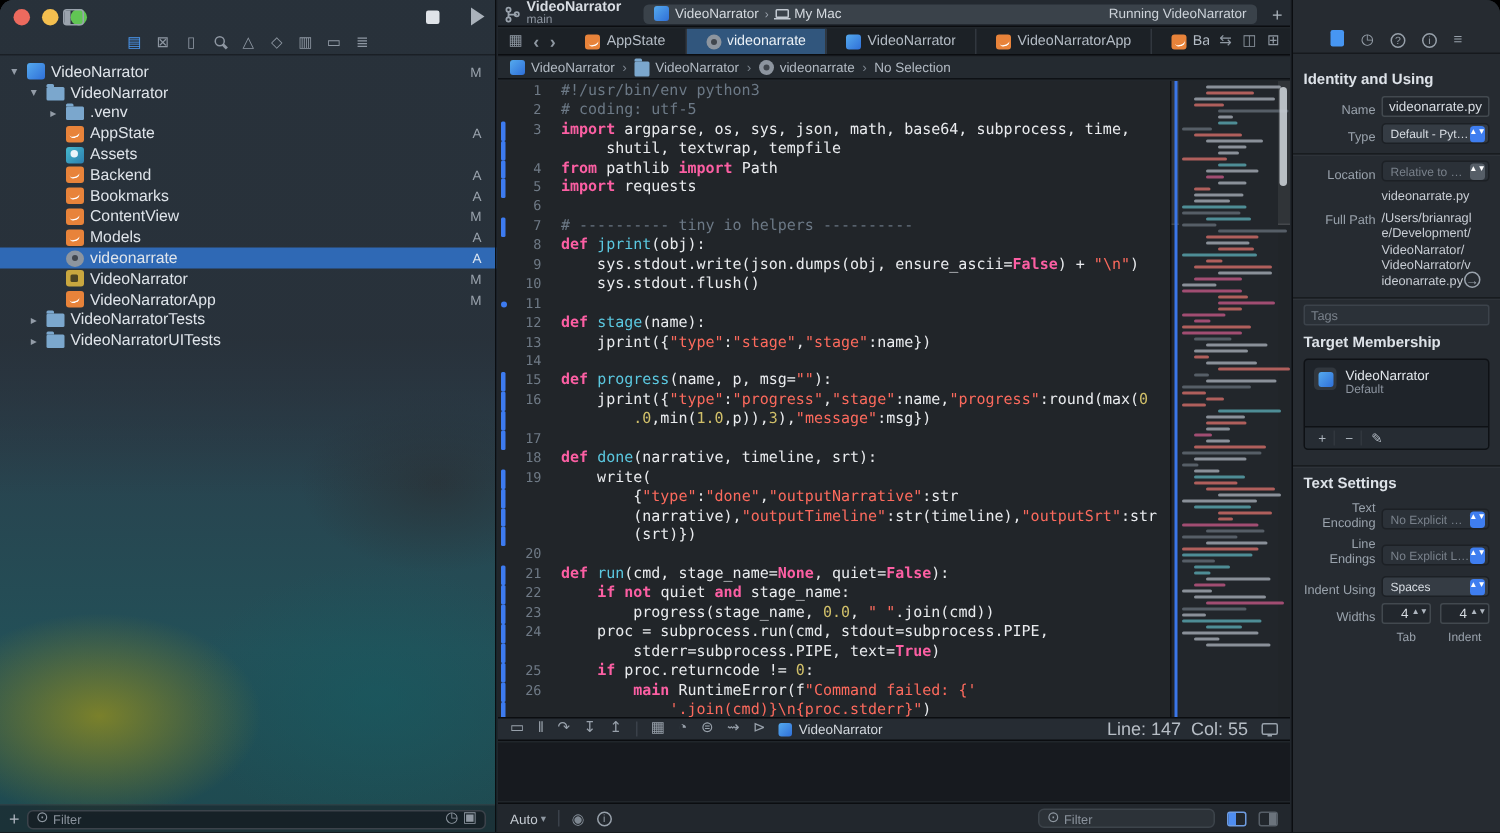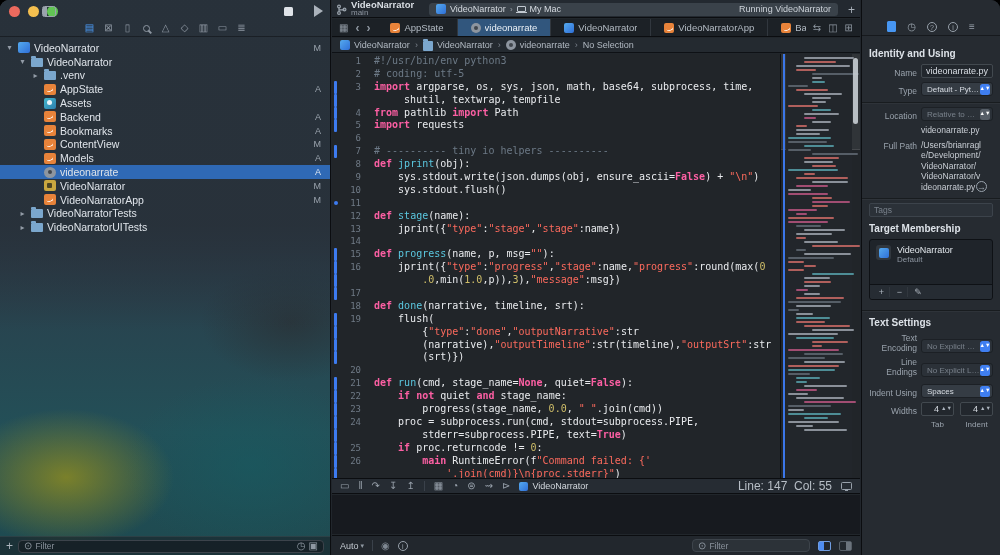--- a/index.html
+++ b/index.html
@@ -491,21 +491,21 @@
             <span class="gut">
               <span class="num">18</span>
             </span>
             <span class="ctext"><span class="tk-k">def</span><span class="tk-p"> </span><span class="tk-f">done</span><span class="tk-p">(narrative, timeline, srt):</span></span>
           </div>
           <div class="crow">
             <span class="gut">
               <i class="cbar"></i>
               <span class="num">19</span>
             </span>
-            <span class="ctext"><span class="tk-p">    flush(</span></span>
+            <span class="ctext"><span class="tk-p">    write(</span></span>
           </div>
           <div class="crow">
             <span class="gut">
               <i class="cbar"></i>
               <span class="num"></span>
             </span>
             <span class="ctext"><span class="tk-p">        {</span><span class="tk-s">"type"</span><span class="tk-p">:</span><span class="tk-s">"done"</span><span class="tk-p">,</span><span class="tk-s">"outputNarrative"</span><span class="tk-p">:str</span></span>
           </div>
           <div class="crow">
             <span class="gut">

